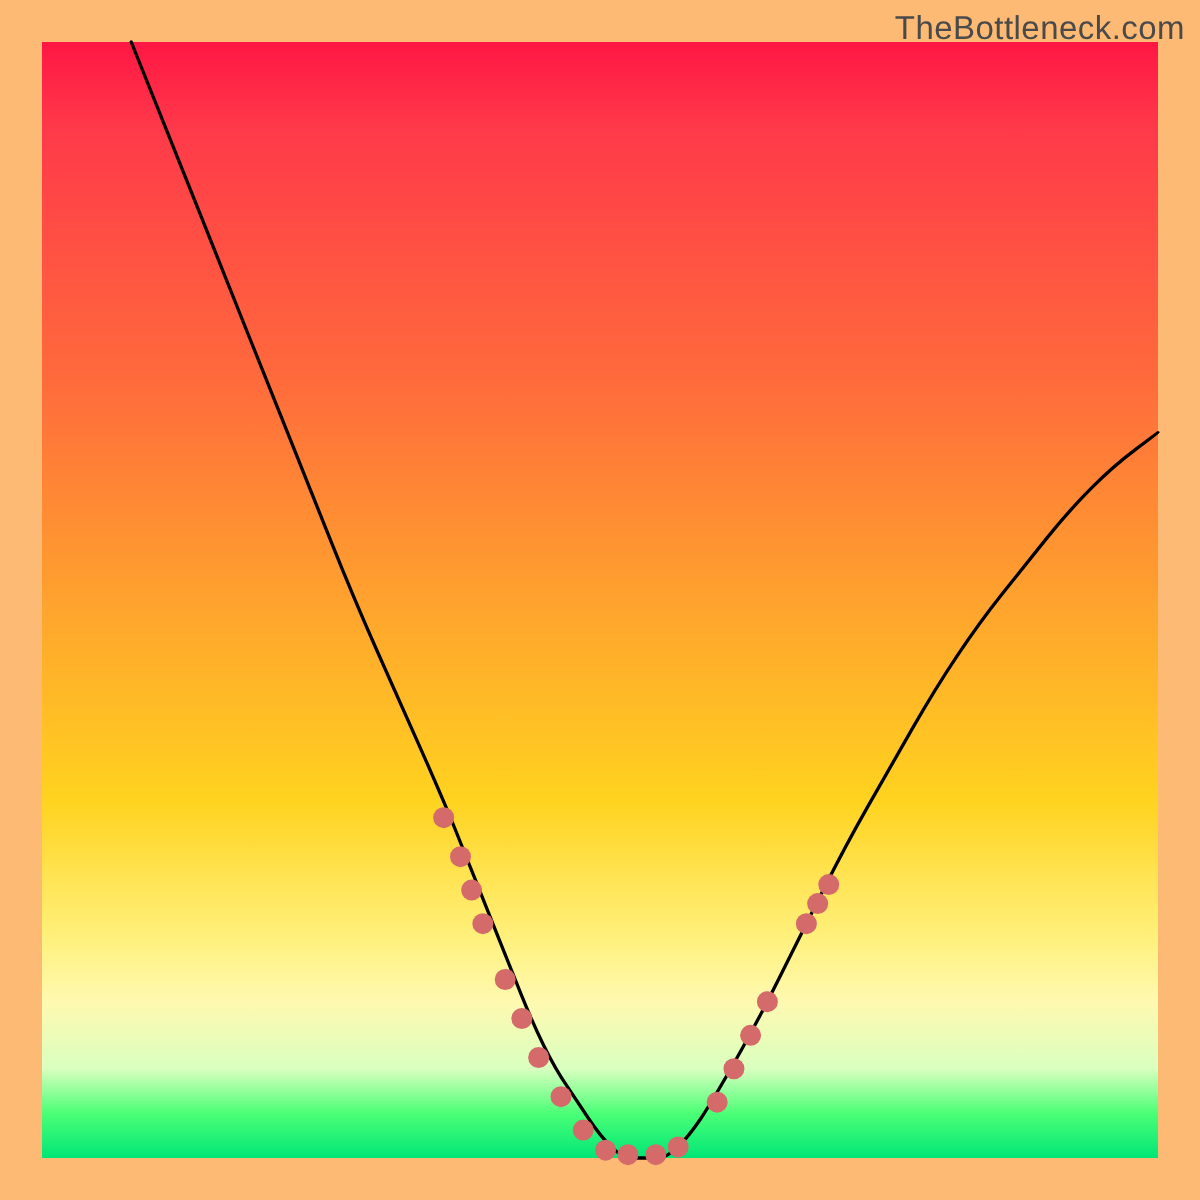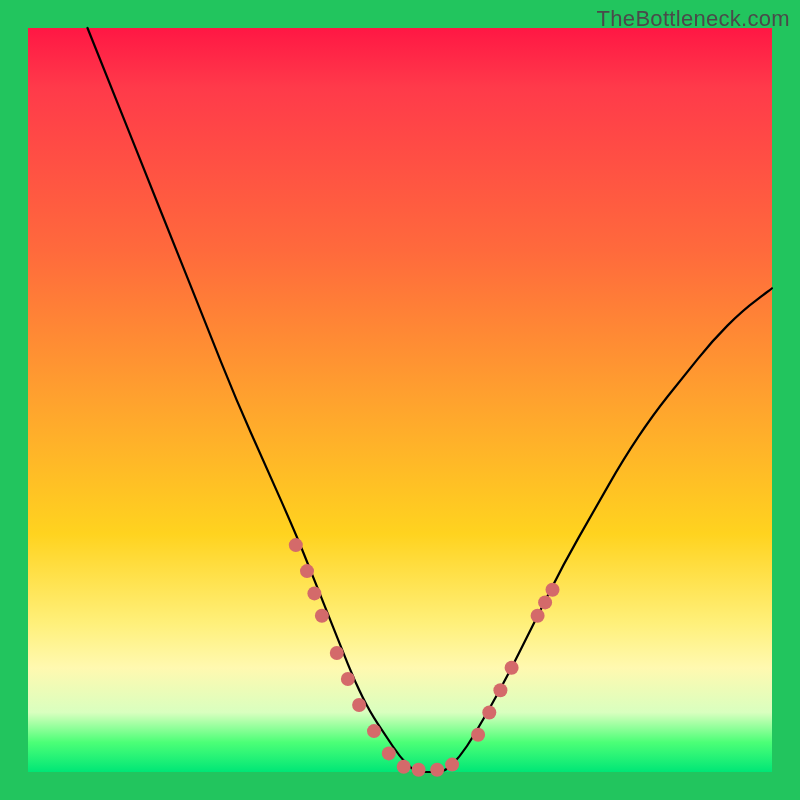--- a/index.html
+++ b/index.html
@@ -10,21 +10,21 @@
     overflow: hidden;
     background: #000;
     font-family: Arial, Helvetica, sans-serif;
   }
   .frame {
     position: absolute;
     left: 0;
     top: 0;
     width: 800px;
     height: 800px;
-    background: #22c55e;
+    background: #fdba74;
   }
   .plot {
     position: absolute;
     left: 28px;
     top: 28px;
     width: 744px;
     height: 744px;
     
     background: linear-gradient(
       to bottom,

